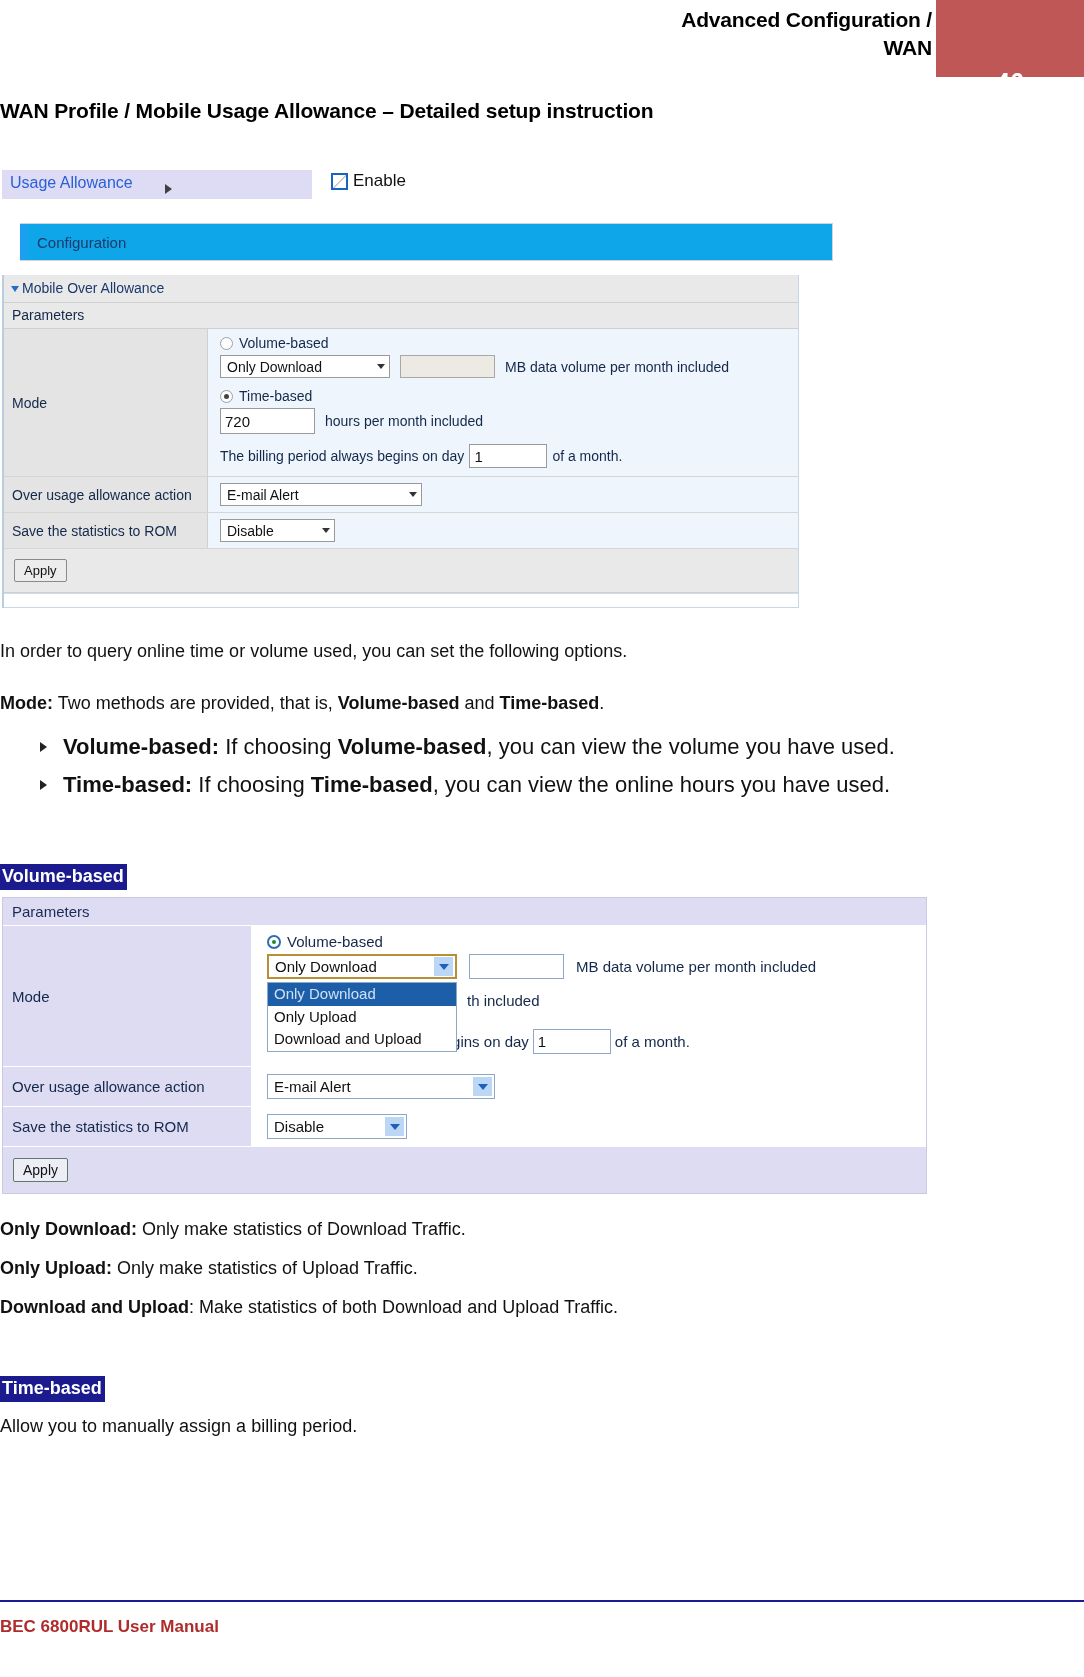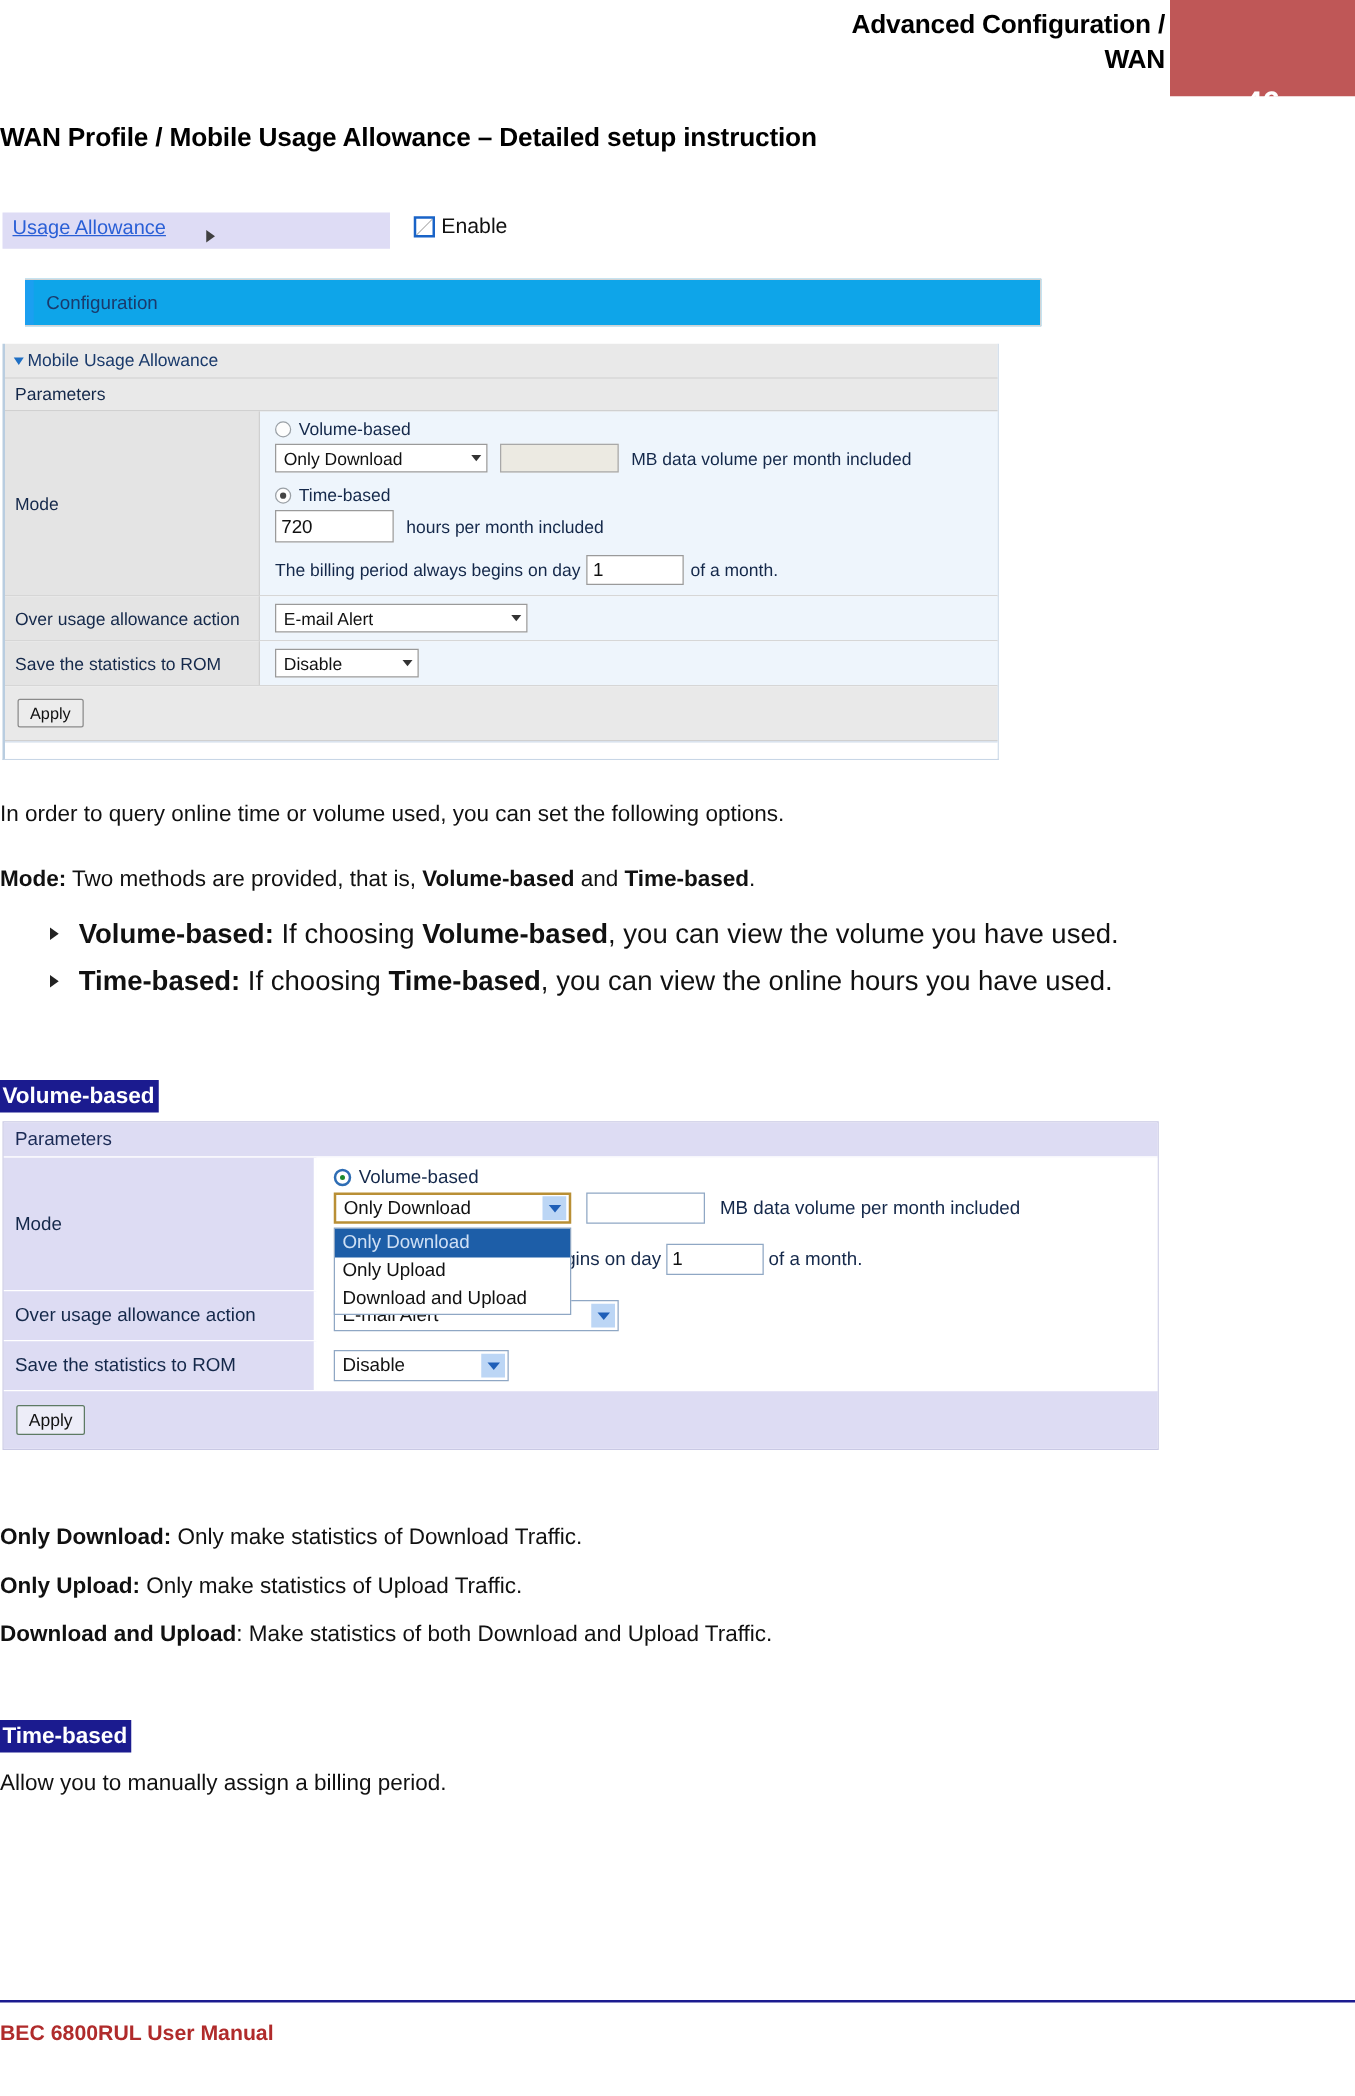--- a/index.html
+++ b/index.html
@@ -71,21 +71,20 @@
   .ua-tab {
     position: absolute; left: 2px; top: 5px;
     width: 310px; height: 29px;
     background: #dedcf5;
     border: none;
   }
   .ua-tab-label {
     position: absolute; left: 8px; top: 4px;
     color: #2a5fd6;
     font-size: 16px;
-    text-decoration: underline;
   }
   .ua-tab-arrow {
     position: absolute; left: 163px; top: 14px;
     width: 0; height: 0;
     border-left: 7px solid #404040;
     border-top: 5px solid transparent;
     border-bottom: 5px solid transparent;
   }
   .ua-enable-wrap {
     position: absolute; left: 331px; top: 6px;
@@ -432,21 +431,21 @@
 
   <div class="cfg-bar">
     <span class="cfg-accent"></span>
     <span class="cfg-text">Configuration</span>
   </div>
 
   <div class="panel1">
 
     <div class="mua-bar">
       <span class="caret"></span>
-      <span class="txt">Mobile Usage Allowance</span>
+      <span class="txt">Mobile Over Allowance</span>
     </div>
 
     <div class="params-bar">
       <span class="txt">Parameters</span>
     </div>
 
     <div class="frow">
       <div class="fcell-label">Mode</div>
       <div class="fcell-val">
 
@@ -551,20 +550,23 @@
         <span class="txtbox2" style="width:95px;"></span>
         <span class="inline-txt2">MB data volume per month included</span>
       </div>
 
       <div class="dd-list">
         <div class="dd-item sel">Only Download</div>
         <div class="dd-item">Only Upload</div>
         <div class="dd-item">Download and Upload</div>
       </div>
 
+      <div class="rline" style="gap:0;margin-bottom:6px;height:26px;">
+        <span class="inline-txt2" style="margin-left:200px;">th included</span>
+      </div>
 
       <div class="rline" style="gap:0;margin-bottom:2px;margin-top:16px;">
         <span class="inline-txt2">The billing period always begins on day</span>
         <span class="txtbox2v" style="width:78px;margin:0 4px;">1</span>
         <span class="inline-txt2">of a month.</span>
       </div>
 
     </div>
   </div>
 

